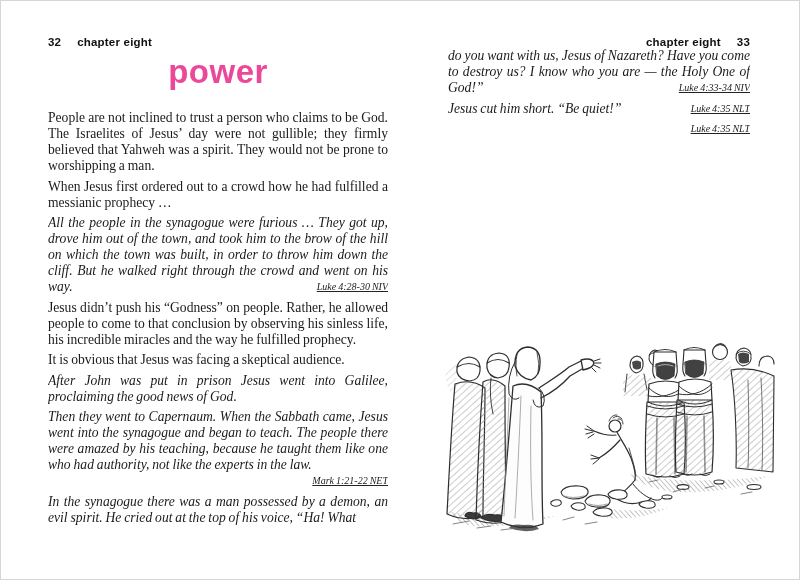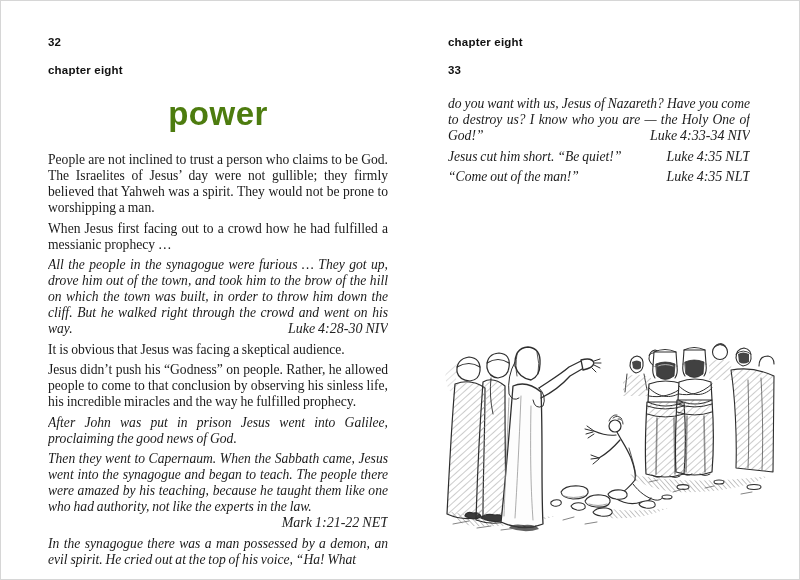--- a/index.html
+++ b/index.html
@@ -6,73 +6,73 @@
   body{
     width:800px;height:580px;position:relative;background:#ffffff;
     font-family:"Liberation Serif",serif;color:#1a1a1a;overflow:hidden;
   }
   .page-frame{position:absolute;inset:0;border:1px solid #d6d6d6;pointer-events:none;}
   .col{position:absolute;top:36px;}
   .col-left{left:48px;width:340px;}
   .col-right{left:448px;width:302px;}
   .running-header{
     font-family:"Liberation Sans",sans-serif;font-weight:bold;font-size:11.5px;
-    letter-spacing:.2px;color:#111;display:flex;gap:16px;margin-bottom:20px;flex-direction:column;
+    letter-spacing:.2px;color:#111;display:flex;gap:16px;margin-bottom:0;
   }
   .running-header.right{justify-content:flex-end;}
   .chapter-title{
     font-family:"Liberation Sans",sans-serif;font-weight:bold;font-size:33px;
-    letter-spacing:.5px;text-align:center;margin:6px 0 12px;color:#4d7c0f;line-height:1.1;
+    letter-spacing:.5px;text-align:center;margin:6px 0 12px;color:#ec4899;line-height:1.1;
   }
   .blocks{margin-top:20px;}
   .col-right .blocks{margin-top:0;}
   .block{
     font-size:13.6px;line-height:16px;text-align:justify;margin:0 0 4.5px;
     overflow:hidden;word-spacing:-0.5px;
   }
   .block.quote .block-text{font-style:italic;}
   .cite{
-    float:right;font-style:italic;font-size:14px;line-height:16px;
-    padding-left:10px;color:#222;
+    float:right;font-style:italic;font-size:10px;line-height:16px;
+    padding-left:10px;color:#222;text-decoration:underline;
   }
   .illustration{position:absolute;left:443px;top:336px;width:332px;height:226px;}
   .illustration svg{display:block;width:100%;height:100%;}
 </style>
 </head>
 <body>
 
 <div class="page-frame"></div>
 
 <div class="col col-left">
   <div class="running-header">
     <span>32</span>
     <span>chapter eight</span>
   </div>
   <h1 class="chapter-title">power</h1>
   <div class="blocks">
       <p class="block"><span class="block-text">People are not inclined to trust a person who claims to be God. The Israelites of Jesus’ day were not gullible; they firmly believed that Yahweh was a spirit. They would not be prone to worshipping a man.</span></p>
-      <p class="block"><span class="block-text">When Jesus first facing out to a crowd how he had fulfilled a messianic prophecy …</span></p>
+      <p class="block"><span class="block-text">When Jesus first ordered out to a crowd how he had fulfilled a messianic prophecy …</span></p>
       <p class="block quote"><span class="block-text">All the people in the synagogue were furious … They got up, drove him out of the town, and took him to the brow of the hill on which the town was built, in order to throw him down the cliff. But he walked right through the crowd and went on his way.</span><span class="cite">Luke 4:28-30 NIV</span></p>
+      <p class="block"><span class="block-text">Jesus didn’t push his “Godness” on people. Rather, he allowed people to come to that conclusion by observing his sinless life, his incredible miracles and the way he fulfilled prophecy.</span></p>
       <p class="block"><span class="block-text">It is obvious that Jesus was facing a skeptical audience.</span></p>
-      <p class="block"><span class="block-text">Jesus didn’t push his “Godness” on people. Rather, he allowed people to come to that conclusion by observing his sinless life, his incredible miracles and the way he fulfilled prophecy.</span></p>
       <p class="block quote"><span class="block-text">After John was put in prison Jesus went into Galilee, proclaiming the good news of God.</span></p>
       <p class="block quote"><span class="block-text">Then they went to Capernaum. When the Sabbath came, Jesus went into the synagogue and began to teach. The people there were amazed by his teaching, because he taught them like one who had authority, not like the experts in the law.</span><span class="cite">Mark 1:21-22 NET</span></p>
       <p class="block quote"><span class="block-text">In the synagogue there was a man possessed by a demon, an evil spirit. He cried out at the top of his voice, “Ha! What</span></p>
     </div>
 </div>
 
 <div class="col col-right">
   <div class="running-header right">
     <span>chapter eight</span>
     <span>33</span>
   </div>
   <div class="blocks">
       <p class="block quote"><span class="block-text">do you want with us, Jesus of Nazareth? Have you come to destroy us? I know who you are — the Holy One of God!”</span><span class="cite">Luke 4:33-34 NIV</span></p>
       <p class="block quote"><span class="block-text">Jesus cut him short. “Be quiet!”</span><span class="cite">Luke 4:35 NLT</span></p>
-      <p class="block quote"><span class="block-text">“Come out of the man!”</span><span class="cite">Luke 4:35 NLT</span></p>
+      <p class="block quote"><span class="cite">Luke 4:35 NLT</span></p>
     </div>
 </div>
 
 <div class="illustration" title="Pen-and-ink sketch: Jesus with arm outstretched, two robed followers behind him, a thin possessed man kneeling among stones, and a crowd of men with crossed arms watching.">
 <svg viewBox="0 0 332 226" xmlns="http://www.w3.org/2000/svg">
   <defs>
     <pattern id="hatch" width="5" height="5" patternUnits="userSpaceOnUse" patternTransform="rotate(48)">
       <line x1="0" y1="0" x2="0" y2="5" stroke="#9a9a9a" stroke-width="1"></line>
     </pattern>
     <pattern id="hatch2" width="3.6" height="3.6" patternUnits="userSpaceOnUse" patternTransform="rotate(-42)">

